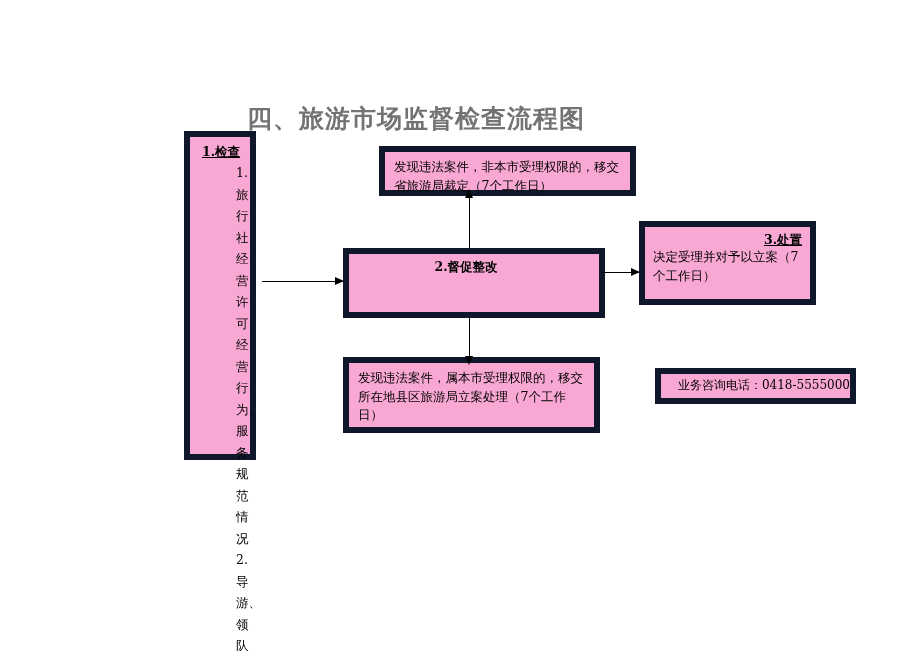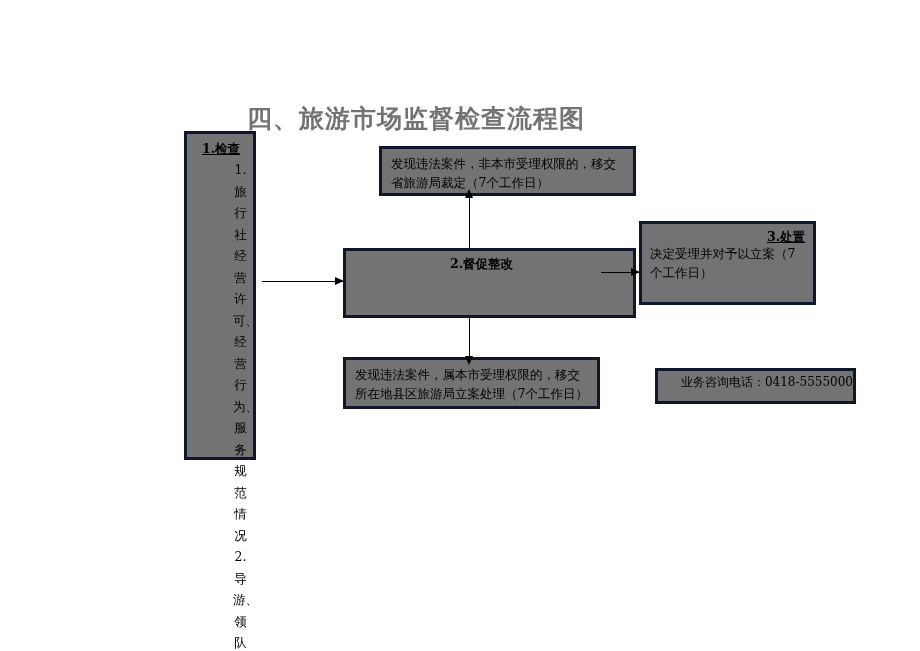--- a/index.html
+++ b/index.html
@@ -23,23 +23,23 @@
     text-align: center;
     font-size: 25px;
     font-weight: bold;
     letter-spacing: 1px;
     color: #737373;
     font-family: "DejaVu Serif", "Liberation Serif", serif;
     margin-top: 28px;
   }
   .box {
     position: absolute;
-    border: 3px solid #0f172a;
+    border: 6px solid #0f172a;
     box-sizing: border-box;
-    background: #737373;
+    background: #f9a8d4;
     color: #000000;
   }
   
   #box-inspection {
     left: 184px;
     top: 131px;
     width: 72px;
     height: 329px;
     padding: 6px 5px 4px 7px;
   }
@@ -70,21 +70,21 @@
   }
   #box-transfer-province .bd {
     font-size: 12.5px;
     line-height: 18.5px;
     word-break: break-all;
   }
   
   #box-rectification {
     left: 343px;
     top: 248px;
-    width: 293px;
+    width: 262px;
     height: 70px;
     padding: 4px 25px 0 9px;
   }
   #box-rectification .hd {
     text-align: center;
     font-weight: bold;
     font-size: 12.5px;
     line-height: 17px;
     white-space: nowrap;
   }
@@ -112,21 +112,21 @@
   #box-disposal .bd {
     font-size: 12.5px;
     line-height: 18.5px;
     word-break: break-all;
   }
   
   #box-transfer-county {
     left: 343px;
     top: 357px;
     width: 257px;
-    height: 52px;
+    height: 76px;
     padding: 6px 9px 0 9px;
   }
   #box-transfer-county .bd {
     font-size: 12.5px;
     line-height: 18.5px;
     word-break: break-all;
   }
   
   #box-contact {
     left: 655px;

